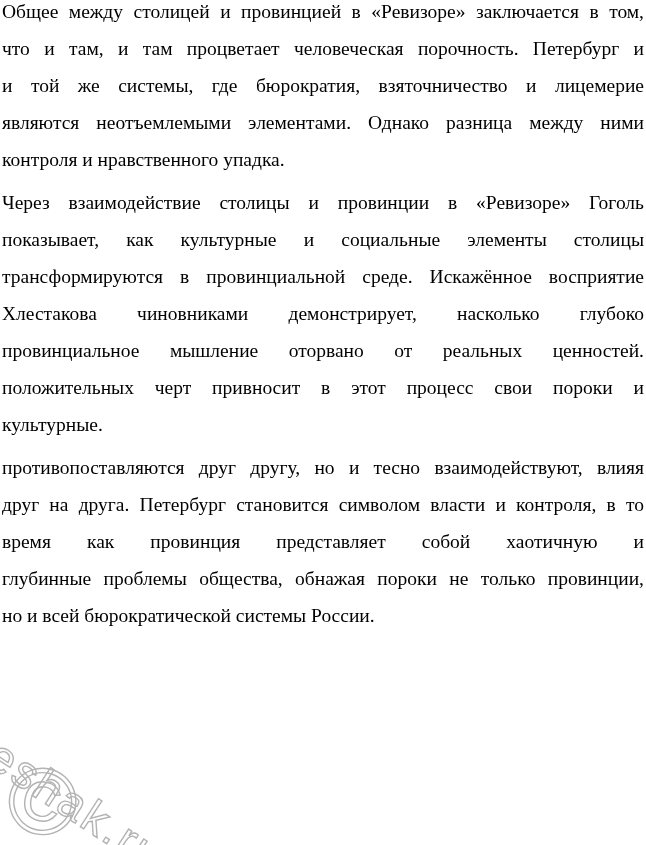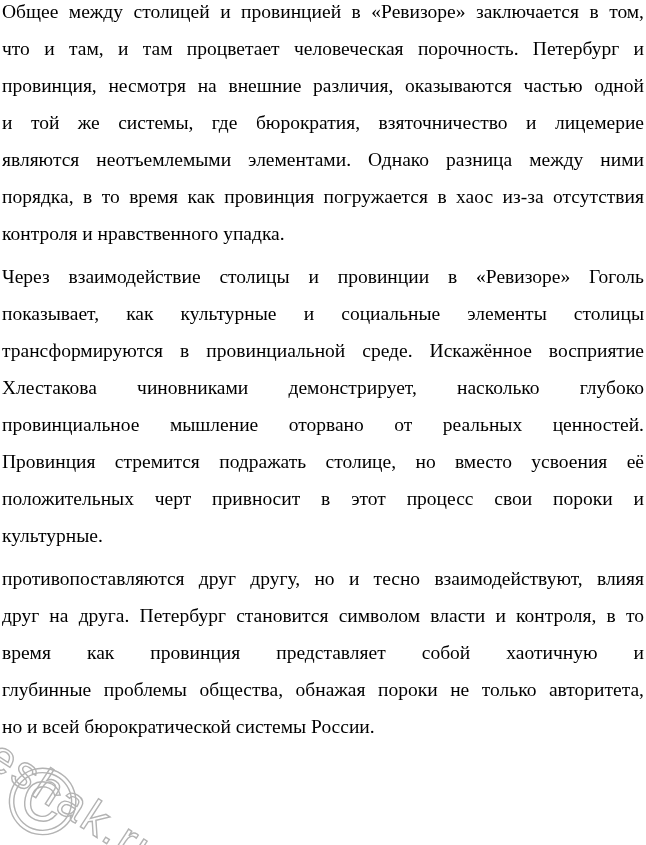--- a/index.html
+++ b/index.html
@@ -72,40 +72,37 @@
 <div class="page">
 
   <div class="watermark wm-text">reshak.ru</div>
   <div class="watermark wm-copy">©</div>
 
   <div class="doc">
 
     <p class="para">
       <span class="line" style="display:block">Общее между столицей и провинцией в «Ревизоре» заключается в том,</span>
       <span class="line" style="display:block">что и там, и там процветает человеческая порочность. Петербург и</span>
-      <span class="line" style="display:block">провинция, несмотря на внешние различия, оказываются частью одной</span>
       <span class="line" style="display:block">и той же системы, где бюрократия, взяточничество и лицемерие</span>
       <span class="line" style="display:block">являются неотъемлемыми элементами. Однако разница между ними</span>
-      <span class="line" style="display:block">порядка, в то время как провинция погружается в хаос из-за отсутствия</span>
       <span class="line last" style="display:block">контроля и нравственного упадка.</span>
     </p>
 
     <p class="para">
       <span class="line" style="display:block">Через взаимодействие столицы и провинции в «Ревизоре» Гоголь</span>
       <span class="line" style="display:block">показывает, как культурные и социальные элементы столицы</span>
       <span class="line" style="display:block">трансформируются в провинциальной среде. Искажённое восприятие</span>
       <span class="line" style="display:block">Хлестакова чиновниками демонстрирует, насколько глубоко</span>
       <span class="line" style="display:block">провинциальное мышление оторвано от реальных ценностей.</span>
-      <span class="line" style="display:block">Провинция стремится подражать столице, но вместо усвоения её</span>
       <span class="line" style="display:block">положительных черт привносит в этот процесс свои пороки и</span>
       <span class="line last" style="display:block">культурные.</span>
     </p>
 
     <p class="para">
       <span class="line" style="display:block">противопоставляются друг другу, но и тесно взаимодействуют, влияя</span>
       <span class="line" style="display:block">друг на друга. Петербург становится символом власти и контроля, в то</span>
       <span class="line" style="display:block">время как провинция представляет собой хаотичную и</span>
-      <span class="line" style="display:block">глубинные проблемы общества, обнажая пороки не только авторитета,</span>
+      <span class="line" style="display:block">глубинные проблемы общества, обнажая пороки не только провинции,</span>
       <span class="line last" style="display:block">но и всей бюрократической системы России.</span>
     </p>
 
   </div>
 </div>
 
 </body></html>

